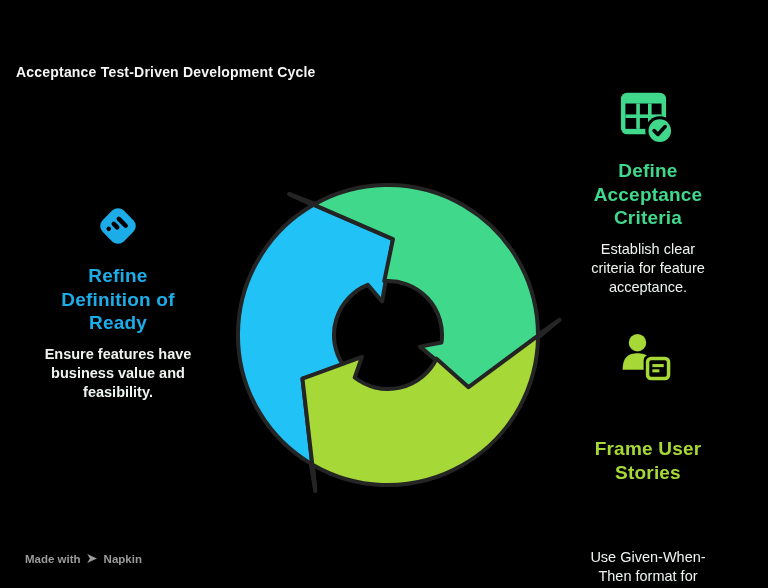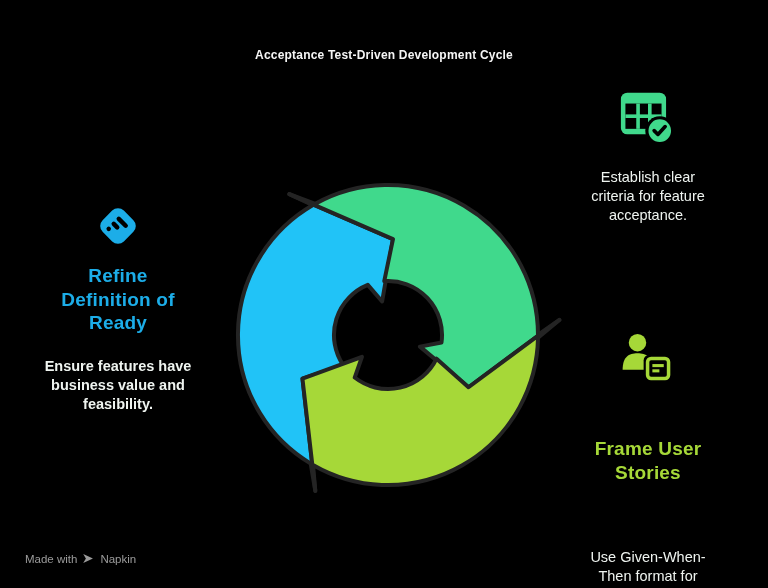--- a/index.html
+++ b/index.html
@@ -1,21 +1,21 @@
 <!DOCTYPE html>
 <html style="--background: #000000; --blue: #1CADE8; --blue-arrow: #21C3F7; --green: #40D98C; --lime: #A6D838; --text: #EFF4F0; --title: #F5F5F5; --outline: #242424; --gray: #9B9B9B;"><head>
 <meta charset="utf-8">
 <style>
   html,body{margin:0;padding:0;}
   body{font-family:"Liberation Sans", sans-serif;}
   .canvas{position:relative;width:768px;height:588px;background:var(--background,#000);overflow:hidden;}
 
   .page-title{
-    position:absolute;top:48px;left:0;right:0;margin:0;
-    text-align:center;font-size:12px;font-weight:700;letter-spacing:.2px;
+    position:absolute;top:48px;left:0;right:0;margin:16px;
+    text-align:left;font-size:14px;font-weight:700;letter-spacing:.2px;
     color:var(--title,#f5f5f5);
   }
 
   .cycle{position:absolute;left:188px;top:135px;width:400px;height:400px;}
 
   .section{
     position:absolute;width:200px;
     display:flex;flex-direction:column;align-items:center;text-align:center;
   }
   .section-refine{left:18px;top:202px;}
@@ -24,31 +24,31 @@
 
   .sec-title{
     margin-top:13px;font-size:19px;line-height:23.5px;font-weight:700;
     white-space:pre-line;letter-spacing:.2px;
   }
   .t-blue{color:var(--blue,#1cade8);}
   .t-green{color:var(--green,#40d98c);}
   .t-lime{color:var(--lime,#a6d838);}
 
   .sec-desc{
-    margin-top:22px;font-size:14.5px;line-height:19px;font-weight:500;
+    margin-top:10px;font-size:14.5px;line-height:19px;font-weight:500;
     color:var(--text,#eff4f0);white-space:pre-line;
   }
   .section-refine .sec-title{margin-top:14px;}
   .section-refine .sec-desc{font-weight:bold;}
   .section-frame .sec-desc{margin-top:24px;}
 
   .watermark{
     position:absolute;left:25px;top:552px;
     display:flex;align-items:center;gap:5px;
-    font-size:11.5px;font-weight:400;color:var(--gray,#9b9b9b);
+    font-size:11.5px;font-weight:700;color:var(--gray,#9b9b9b);
   }
   .watermark svg{display:block;}
 </style>
 </head>
 <body>
 
 <div class="canvas">
 
   <h1 class="page-title">Acceptance Test-Driven Development Cycle</h1>
 
@@ -82,20 +82,23 @@
     <svg viewBox="0 0 64 62" width="58" height="56" aria-hidden="true">
       <rect x="2" y="3" width="50" height="46" rx="7" fill="var(--green)"></rect>
       <rect x="7" y="15" width="40" height="28" fill="var(--background)"></rect>
       <rect x="7" y="27" width="40" height="4" fill="var(--green)"></rect>
       <rect x="19" y="15" width="4" height="28" fill="var(--green)"></rect>
       <rect x="32" y="15" width="4" height="28" fill="var(--green)"></rect>
       <circle cx="45" cy="45" r="16" fill="var(--background)"></circle>
       <circle cx="45" cy="45" r="12.5" fill="var(--green)"></circle>
       <path d="M38.8 45 L43 49.2 L51 40.5" stroke="var(--background)" stroke-width="4" fill="none" stroke-linecap="round" stroke-linejoin="round"></path>
     </svg>
+    <div class="sec-title t-green">Define
+Acceptance
+Criteria</div>
     <div class="sec-desc">Establish clear
 criteria for feature
 acceptance.</div>
   </div>
 
   <div class="section section-frame">
     <svg viewBox="0 0 64 60" width="56" height="53" aria-hidden="true">
       <circle cx="20" cy="13" r="10" fill="var(--lime)"></circle>
       <path d="M3 44 C3 29 10 25 20 25 C30 25 37 29 37 44 Z" fill="var(--lime)"></path>
       <rect x="27" y="27" width="32" height="30" rx="6" fill="var(--background)"></rect>

